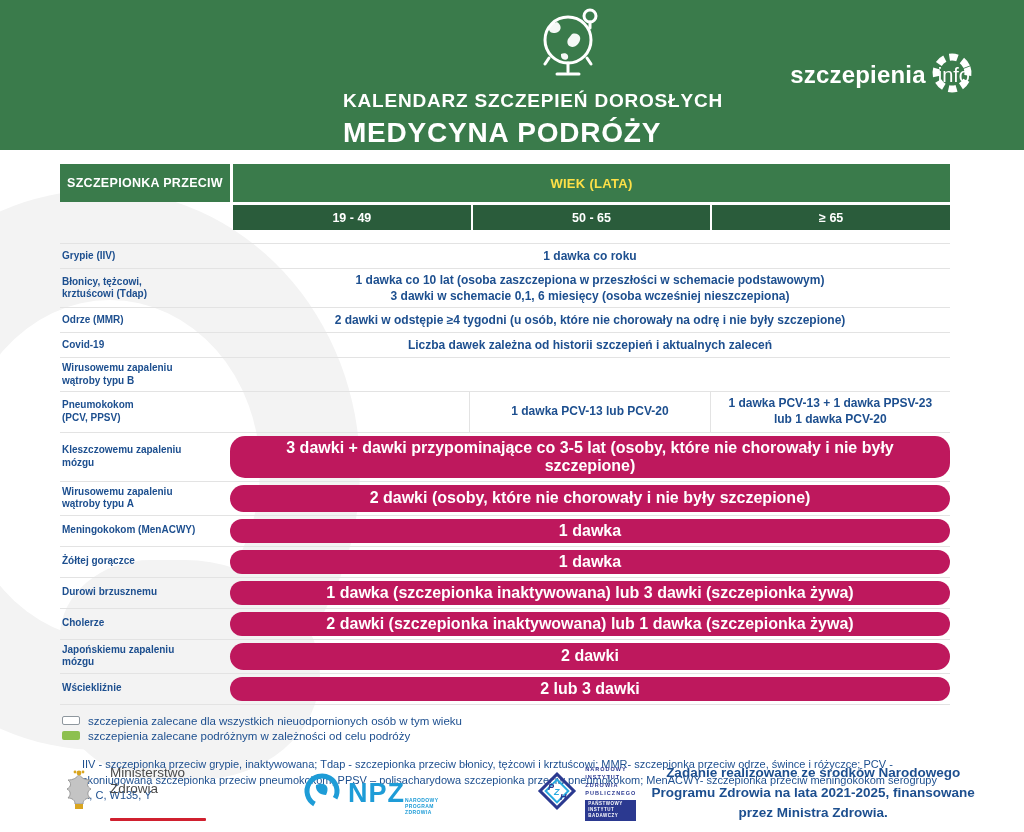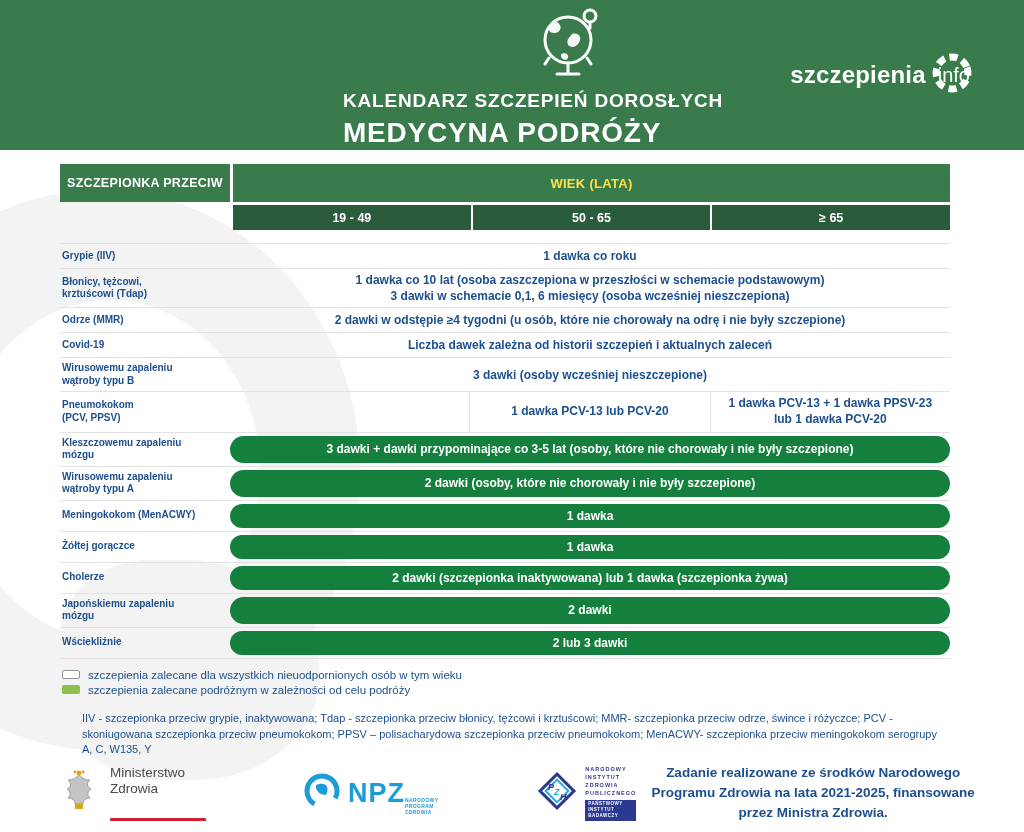--- a/index.html
+++ b/index.html
@@ -62,22 +62,22 @@
     white-space:pre-line; display:flex; align-items:center;
   }
   .vcontent { flex:1; display:flex; }
   .plain-cell {
     flex:1; display:flex; align-items:center; justify-content:center;
     flex-direction:column; text-align:right;
     color:#1d4f8f; font-size:12px; font-weight:700; line-height:1.35;
     padding:3px 6px;
   }
   .pill {
-    flex:1; margin:3px 0; background:#15803d; border-radius:15px;
-    color:#fff; font-size:12px; font-weight:700;
+    flex:1; margin:3px 0; background:#be185d; border-radius:15px;
+    color:#fff; font-size:16px; font-weight:700;
     display:flex; align-items:center; justify-content:center; text-align:center;
     padding:3px 10px; min-height:18px;
   }
   .cells3 { flex:1; display:flex; }
   .col-cell {
     flex:1; display:flex; align-items:center; justify-content:center;
     color:#1d4f8f; font-size:12px; font-weight:700; line-height:1.3;
     text-align:center; white-space:pre-line;
     border-left:1px solid #e3e3e3; padding:4px 4px;
   }
@@ -192,25 +192,20 @@
         <div class="vlabel">Covid-19</div>
         <div class="vcontent">
           <div class="plain-cell">
             <div>Liczba dawek zależna od historii szczepień i aktualnych zaleceń</div>
           </div>
         </div>
       </div>
       <div class="vrow">
         <div class="vlabel">Wirusowemu zapaleniu
 wątroby typu B</div>
-        <div class="vcontent">
-          <div class="plain-cell">
-            <div>3 dawki (osoby wcześniej nieszczepione)</div>
-          </div>
-        </div>
       </div>
       <div class="vrow">
         <div class="vlabel">Pneumokokom
 (PCV, PPSV)</div>
         <div class="vcontent">
           <div class="cells3">
             <div class="col-cell"></div>
             <div class="col-cell">1 dawka PCV-13 lub PCV-20</div>
             <div class="col-cell">1 dawka PCV-13 + 1 dawka PPSV-23
 lub 1 dawka PCV-20</div>
@@ -234,20 +229,26 @@
       <div class="vrow">
         <div class="vlabel">Meningokokom (MenACWY)</div>
         <div class="vcontent">
           <div class="pill">1 dawka</div>
         </div>
       </div>
       <div class="vrow">
         <div class="vlabel">Żółtej gorączce</div>
         <div class="vcontent">
           <div class="pill">1 dawka</div>
+        </div>
+      </div>
+      <div class="vrow">
+        <div class="vlabel">Durowi brzusznemu</div>
+        <div class="vcontent">
+          <div class="pill">1 dawka (szczepionka inaktywowana) lub 3 dawki (szczepionka żywa)</div>
         </div>
       </div>
       <div class="vrow">
         <div class="vlabel">Cholerze</div>
         <div class="vcontent">
           <div class="pill">2 dawki (szczepionka inaktywowana) lub 1 dawka (szczepionka żywa)</div>
         </div>
       </div>
       <div class="vrow">
         <div class="vlabel">Japońskiemu zapaleniu

